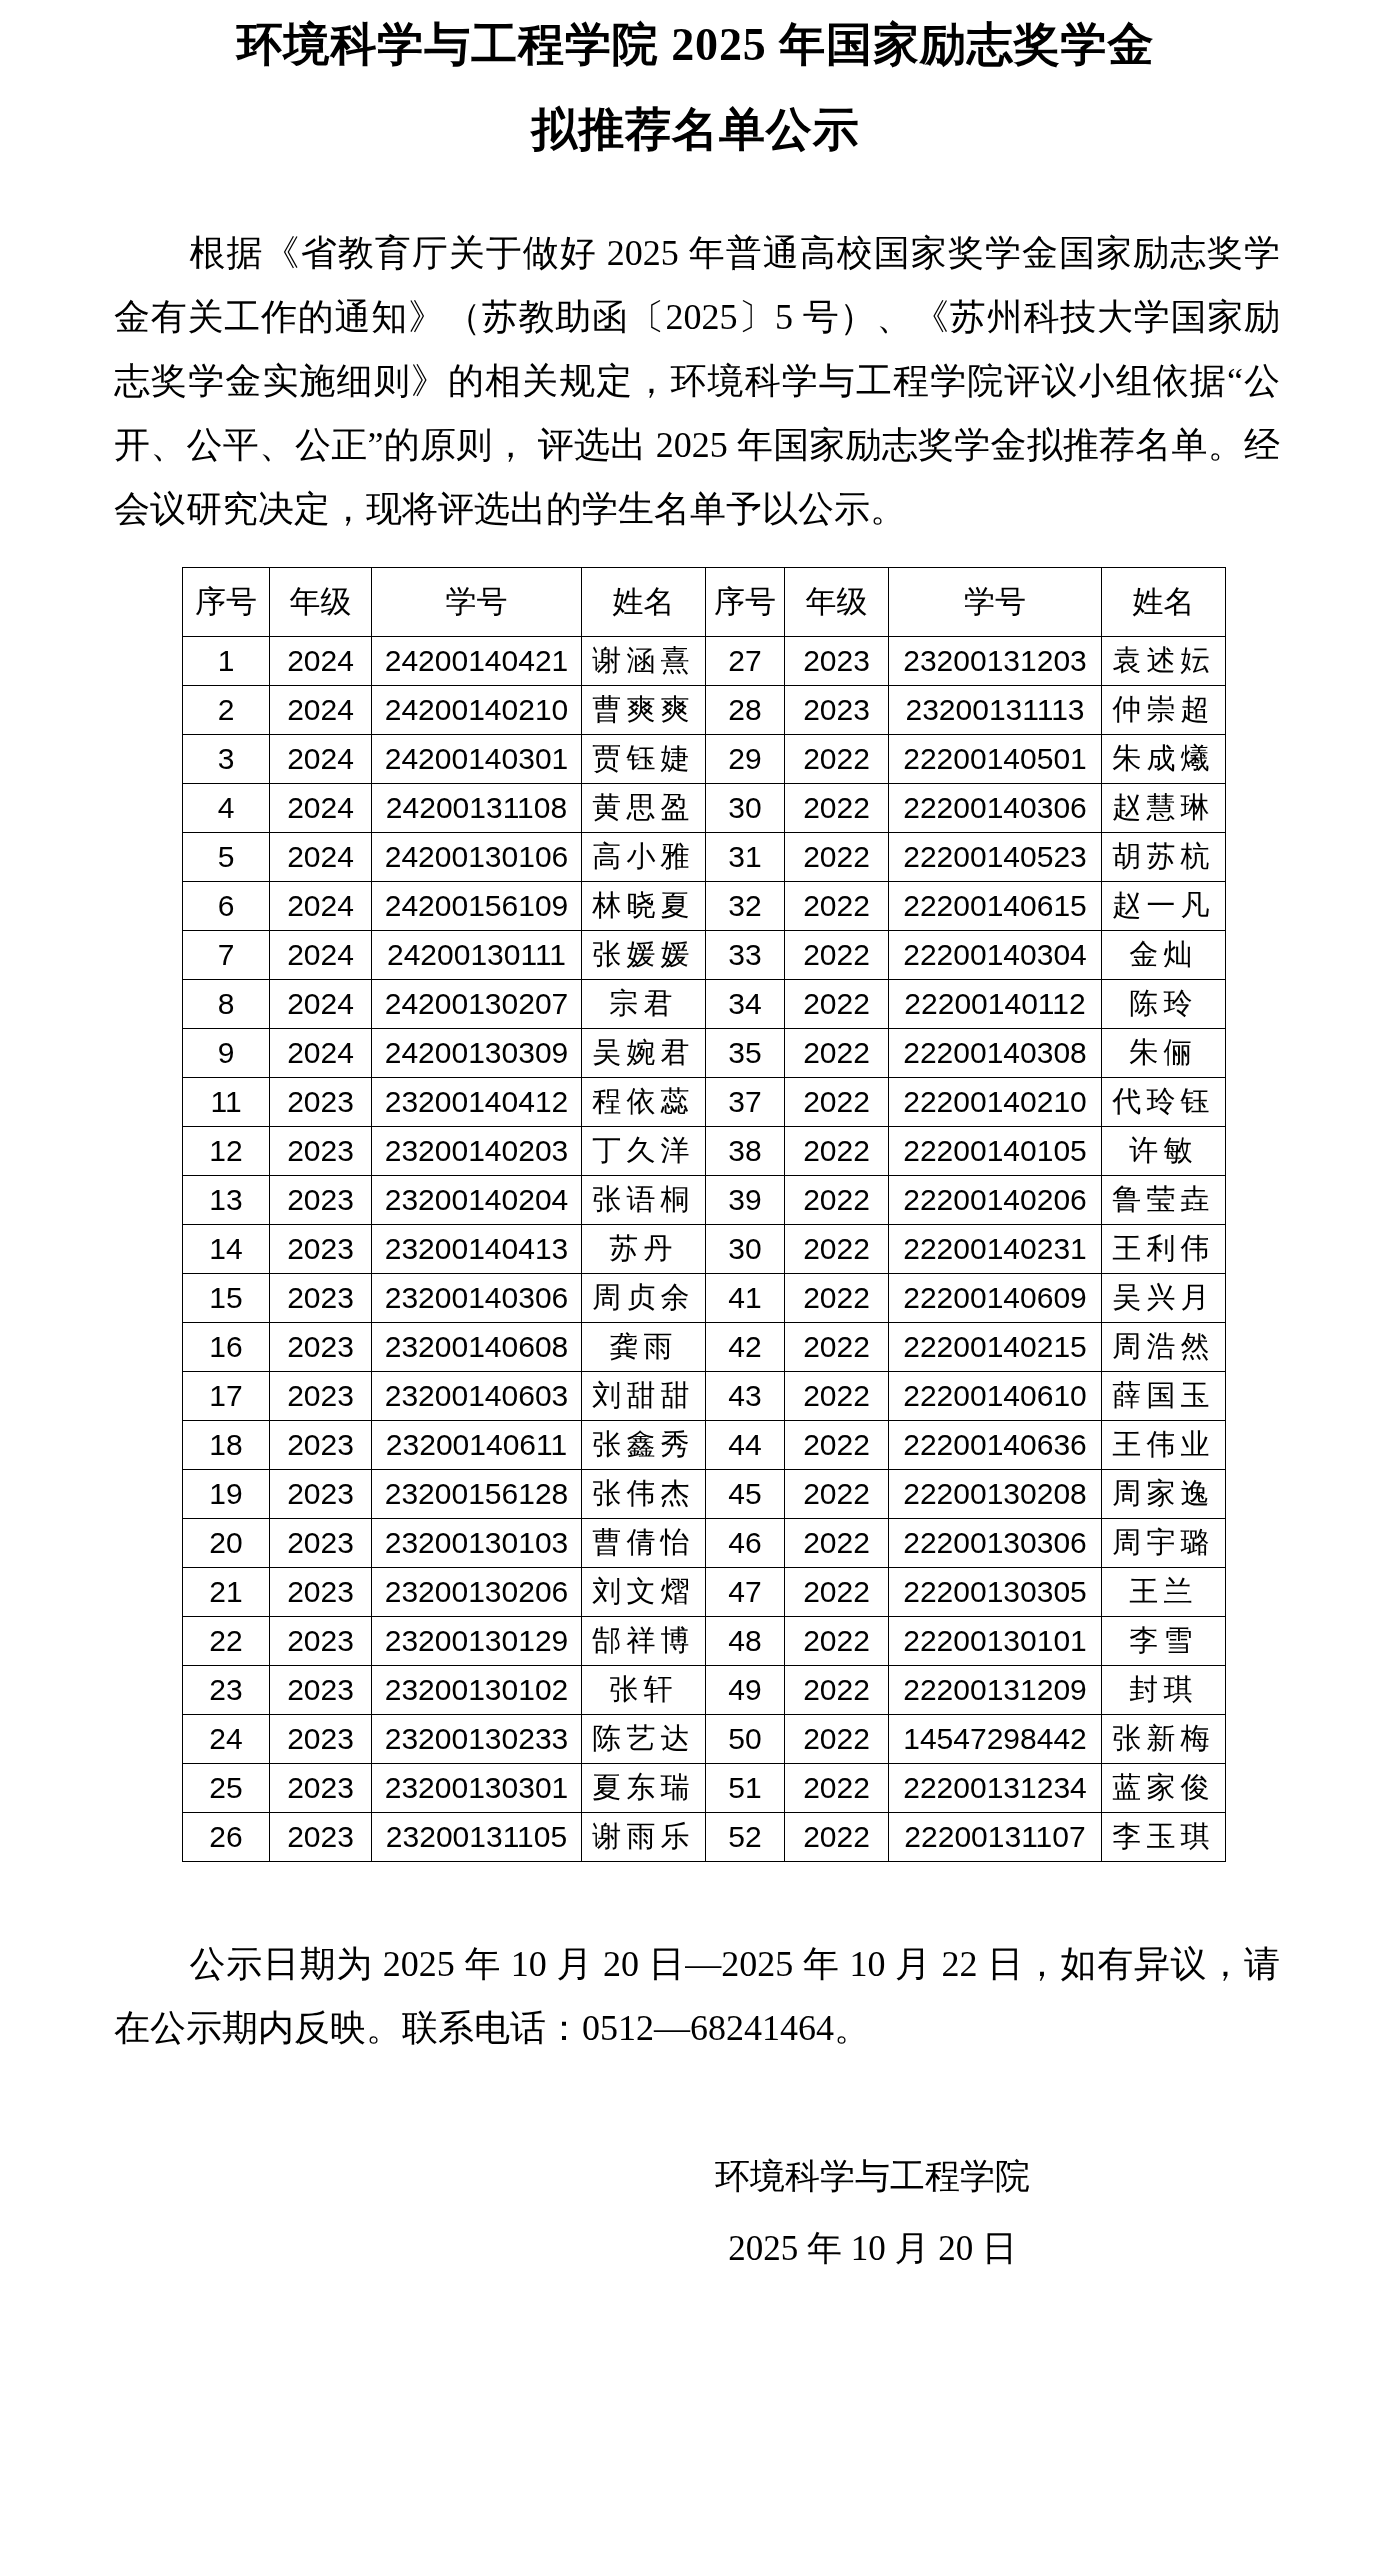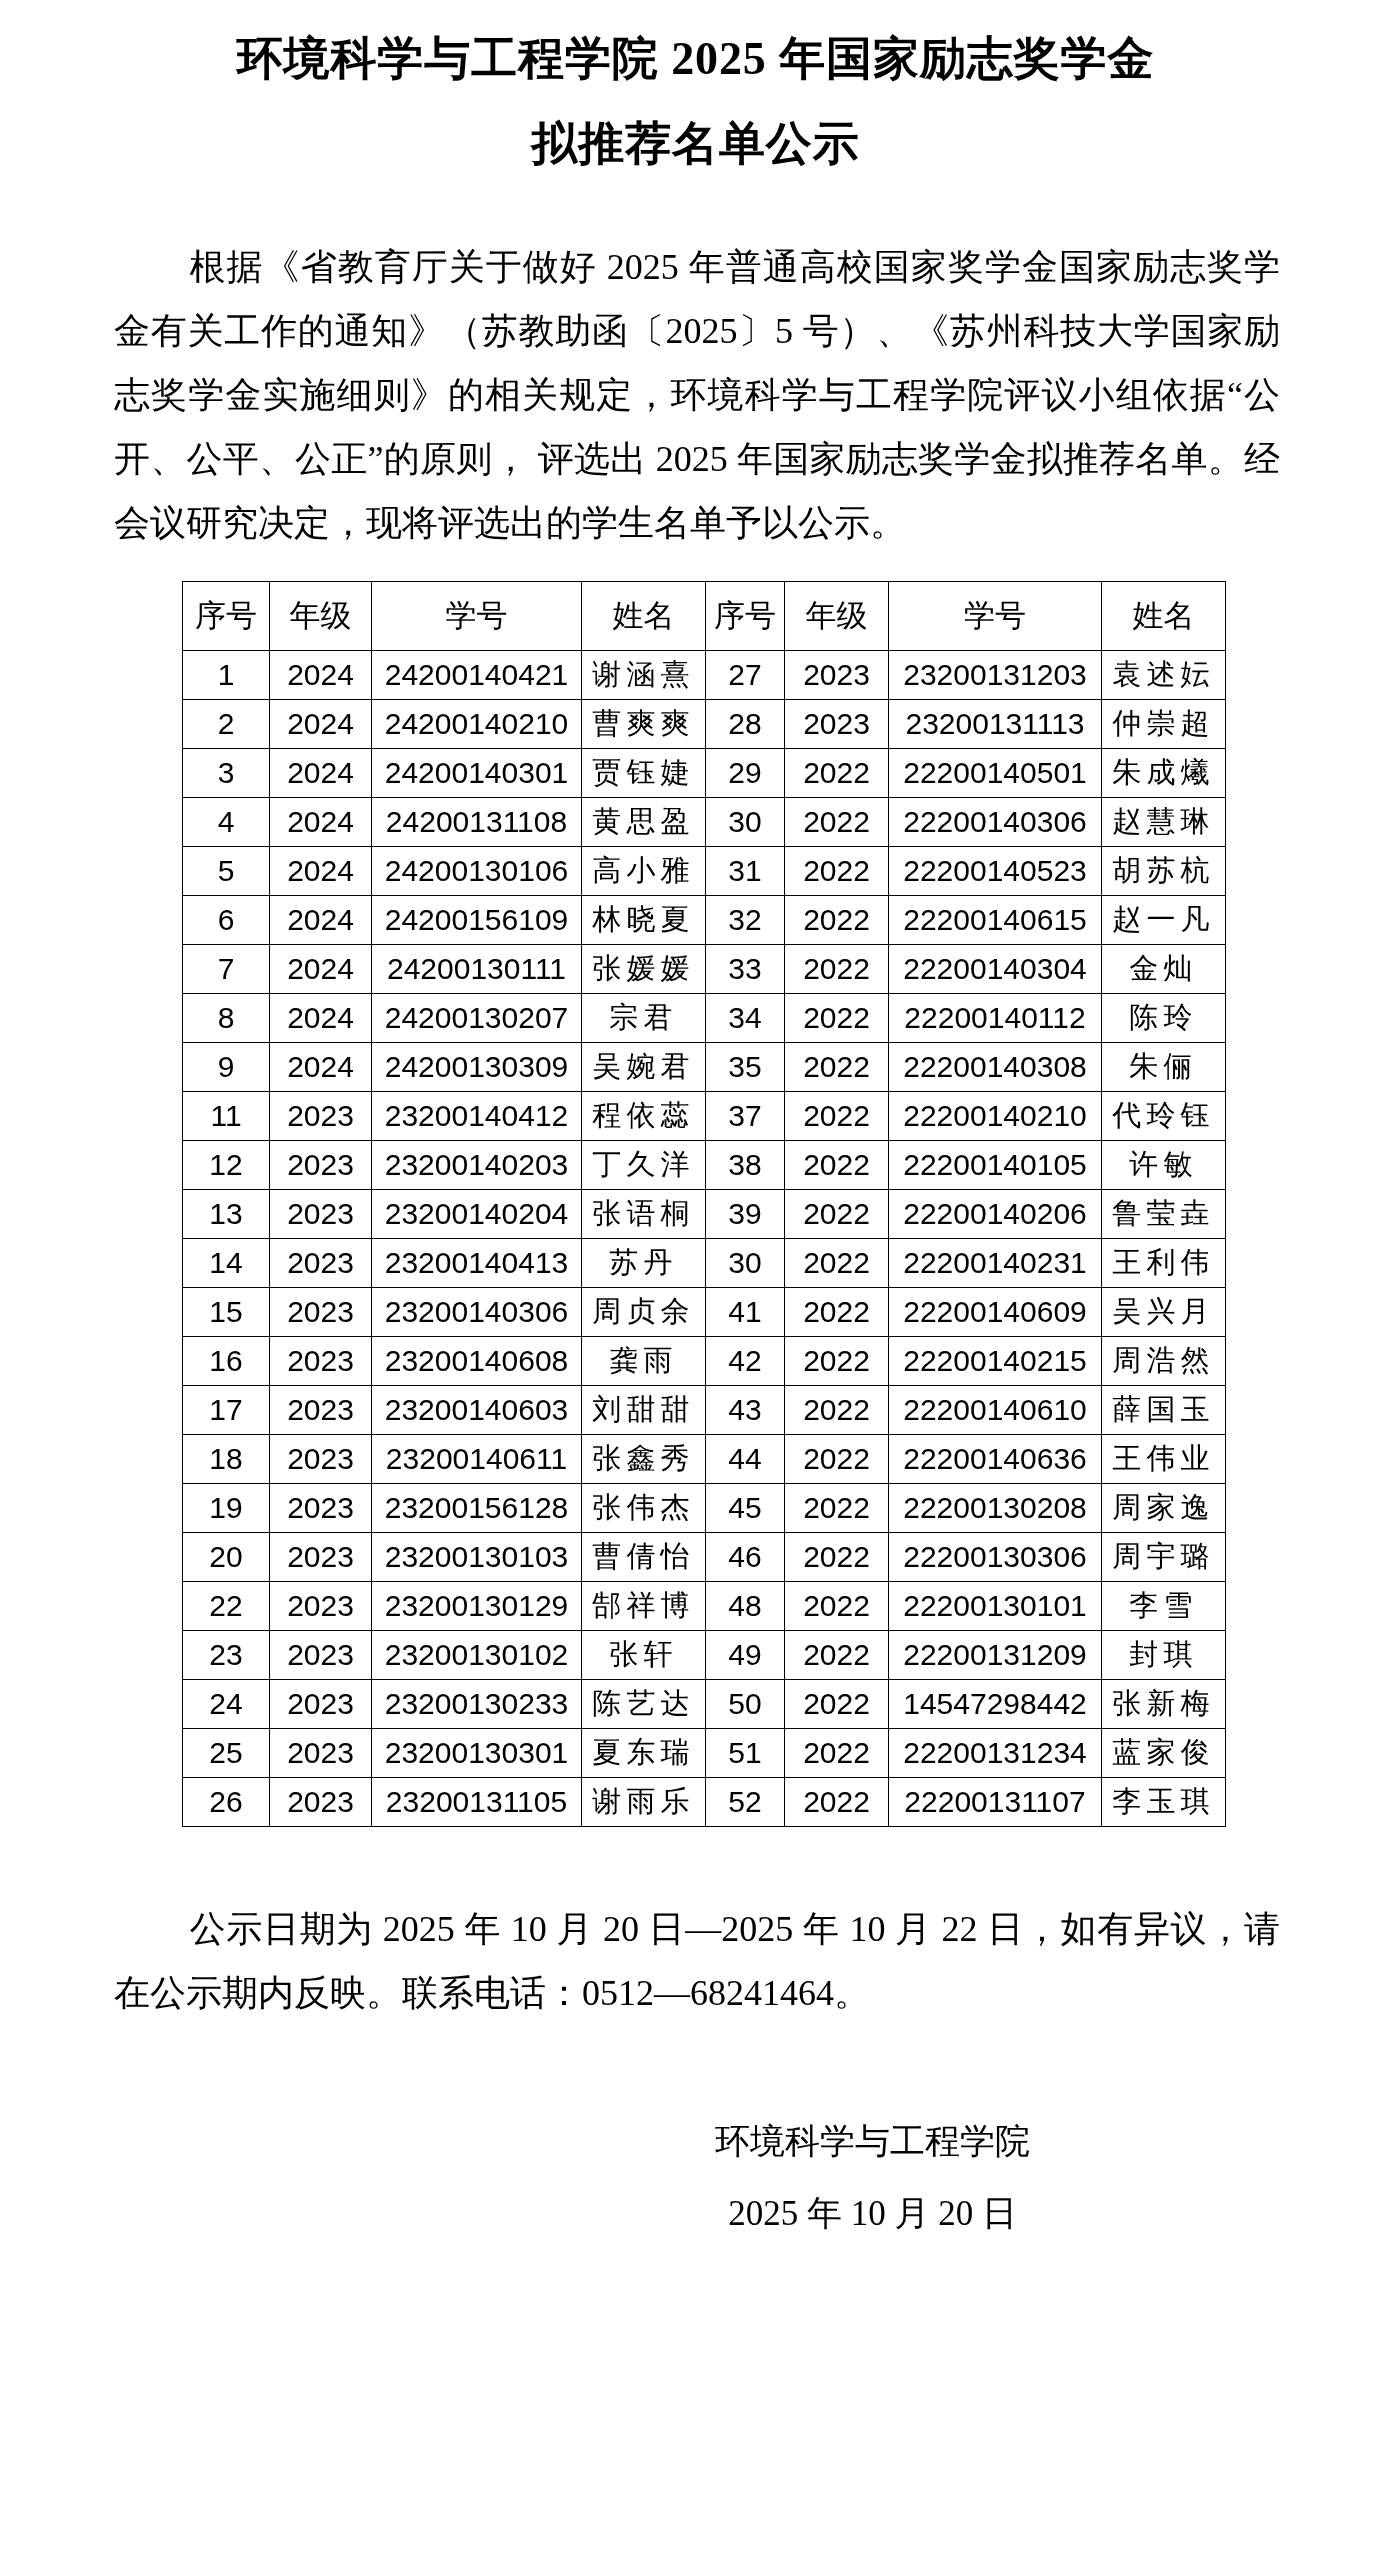--- a/index.html
+++ b/index.html
@@ -8,21 +8,21 @@
     width: 1391px;
     height: 2576px;
     margin: 0 auto;
     background: #ffffff;
     color: #000000;
     font-family: "Liberation Serif", "DejaVu Serif", serif;
     overflow: hidden;
     box-sizing: border-box;
   }
   .title {
-    margin: 16px;
+    margin: 2px;
     text-align: center;
     font-size: 46px;
     font-weight: bold;
     line-height: 85px;
     letter-spacing: 0.9px;
   }
   .body-text {
     width: 1166px;
     margin: 49px 0 0 114px;
     font-size: 36px;
@@ -288,20 +288,30 @@
           <td>20</td>
           <td>2023</td>
           <td>23200130103</td>
           <td class="name-cell">曹倩怡</td>
           <td>46</td>
           <td>2022</td>
           <td>22200130306</td>
           <td class="name-cell">周宇璐</td>
         </tr>
         <tr>
+          <td>21</td>
+          <td>2023</td>
+          <td>23200130206</td>
+          <td class="name-cell">刘文熠</td>
+          <td>47</td>
+          <td>2022</td>
+          <td>22200130305</td>
+          <td class="name-cell">王兰</td>
+        </tr>
+        <tr>
           <td>22</td>
           <td>2023</td>
           <td>23200130129</td>
           <td class="name-cell">郜祥博</td>
           <td>48</td>
           <td>2022</td>
           <td>22200130101</td>
           <td class="name-cell">李雪</td>
         </tr>
         <tr>

